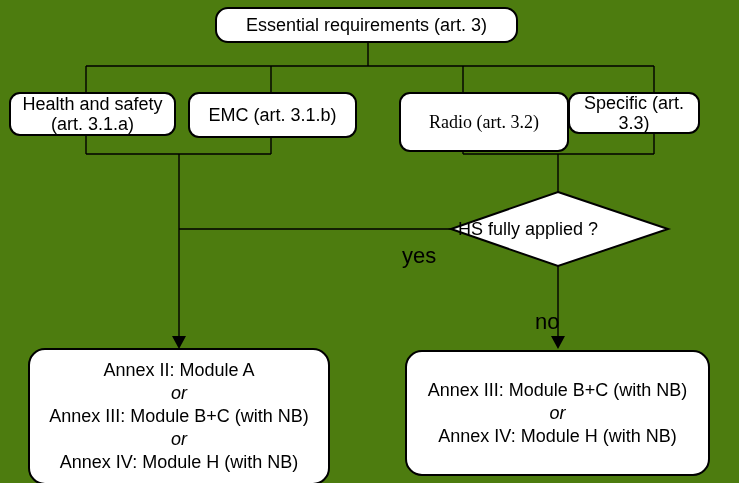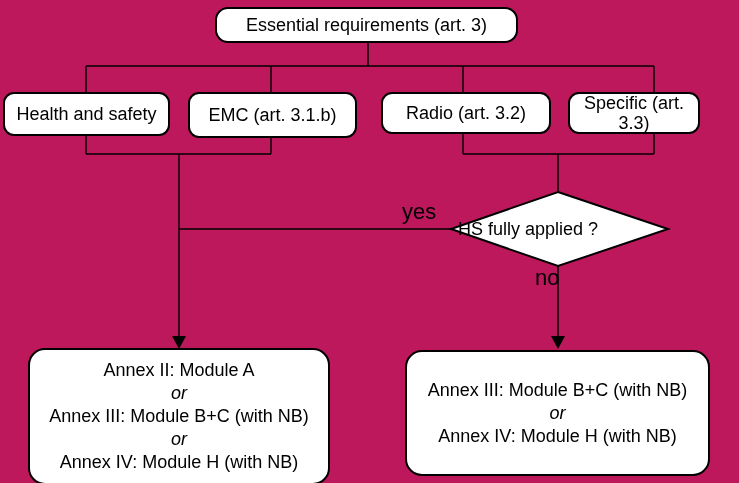--- a/index.html
+++ b/index.html
@@ -3,21 +3,21 @@
 <meta charset="utf-8">
 <style>
   * { margin: 0; padding: 0; box-sizing: border-box; }
   html, body { background: #ffffff; }
   body { font-family: "Liberation Sans", sans-serif; color: #000000; }
 
   .canvas {
     position: relative;
     width: 739px;
     height: 483px;
-    background: #be185d;
+    background: #4d7c0f;
     overflow: hidden;
   }
 
   .wires {
     position: absolute;
     left: 0; top: 0;
     width: 739px; height: 483px;
   }
 
   .node {
@@ -28,23 +28,23 @@
     display: flex;
     flex-direction: column;
     align-items: center;
     justify-content: center;
     text-align: center;
     font-size: 18px;
     line-height: 20px;
   }
 
   .node-essential { left: 215px; top: 7px;  width: 303px; height: 36px; border-radius: 13px; }
-  .node-health    { left: 3px;   top: 92px; width: 167px; height: 44px; justify-content: center; }
+  .node-health    { left: 9px;   top: 92px; width: 167px; height: 44px; justify-content: center; }
   .node-emc       { left: 188px; top: 92px; width: 169px; height: 46px; }
-  .node-radio     { left: 381px; top: 92px; width: 170px; height: 42px; }
+  .node-radio     { left: 399px; top: 92px; width: 170px; height: 60px; font-family: Liberation Serif, serif; }
   .node-specific  { left: 568px; top: 92px; width: 132px; height: 42px; }
 
   .node-annex-left  { left: 28px;  top: 348px; width: 302px; height: 137px; border-radius: 17px; }
   .node-annex-right { left: 405px; top: 350px; width: 305px; height: 126px; border-radius: 17px; }
   .node-annex-left .line,
   .node-annex-right .line { line-height: 23px; }
   .line.italic { font-style: italic; }
 
   .decision-text {
     position: absolute;
@@ -52,20 +52,21 @@
     width: 201px;
     text-align: left;
     font-size: 18px;
     line-height: 20px;
   }
 
   .edge-label {
     position: absolute;
     font-size: 22px;
     line-height: 24px;
+    margin-top: 44px;
   }
   .edge-label-yes { left: 402px; top: 200px; }
   .edge-label-no  { left: 535px; top: 266px; }
 </style>
 </head>
 <body>
 
 <div class="canvas">
 
   <svg class="wires" viewBox="0 0 739 483" xmlns="http://www.w3.org/2000/svg">
@@ -100,20 +101,21 @@
     <polygon points="179,349 172,336 186,336" fill="#000000" stroke="none"></polygon>
     <polygon points="558,349 551,336 565,336" fill="#000000" stroke="none"></polygon>
   </svg>
 
   <div class="node node-essential">
     <span>Essential requirements (art. 3)</span>
   </div>
 
   <div class="node node-health">
     <span class="line">Health and safety</span>
+    <span class="line">(art. 3.1.a)</span>
   </div>
 
   <div class="node node-emc">
     <span>EMC (art. 3.1.b)</span>
   </div>
 
   <div class="node node-radio">
     <span>Radio (art. 3.2)</span>
   </div>
 

